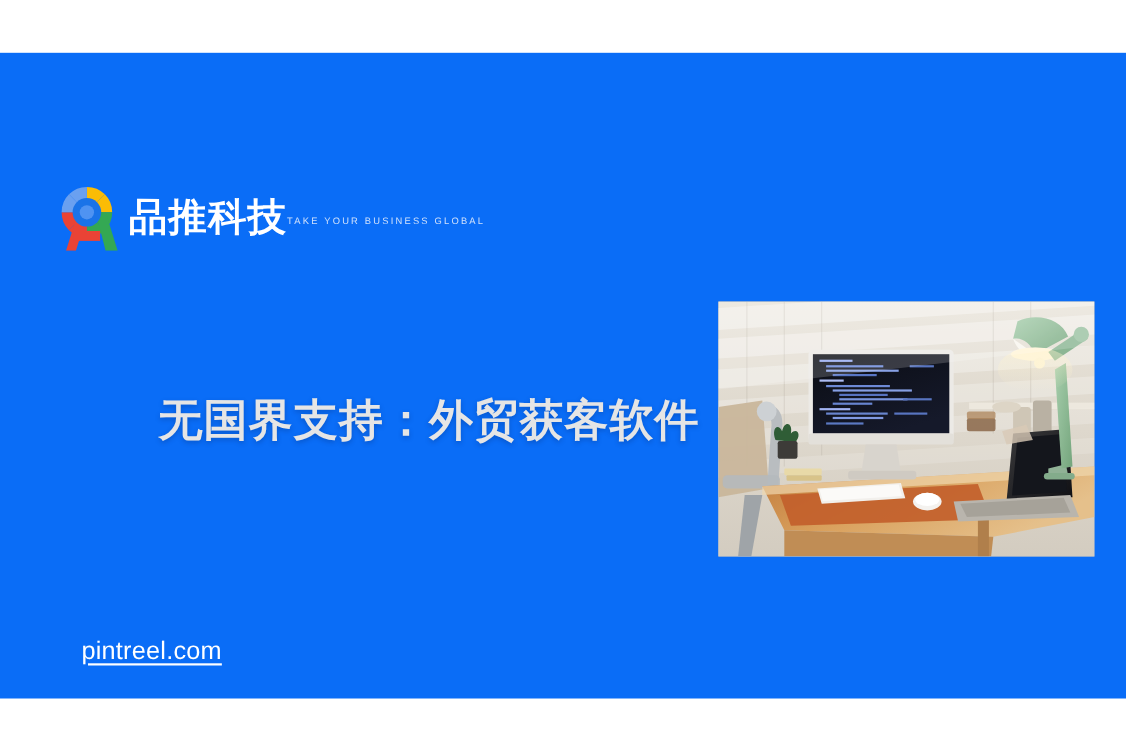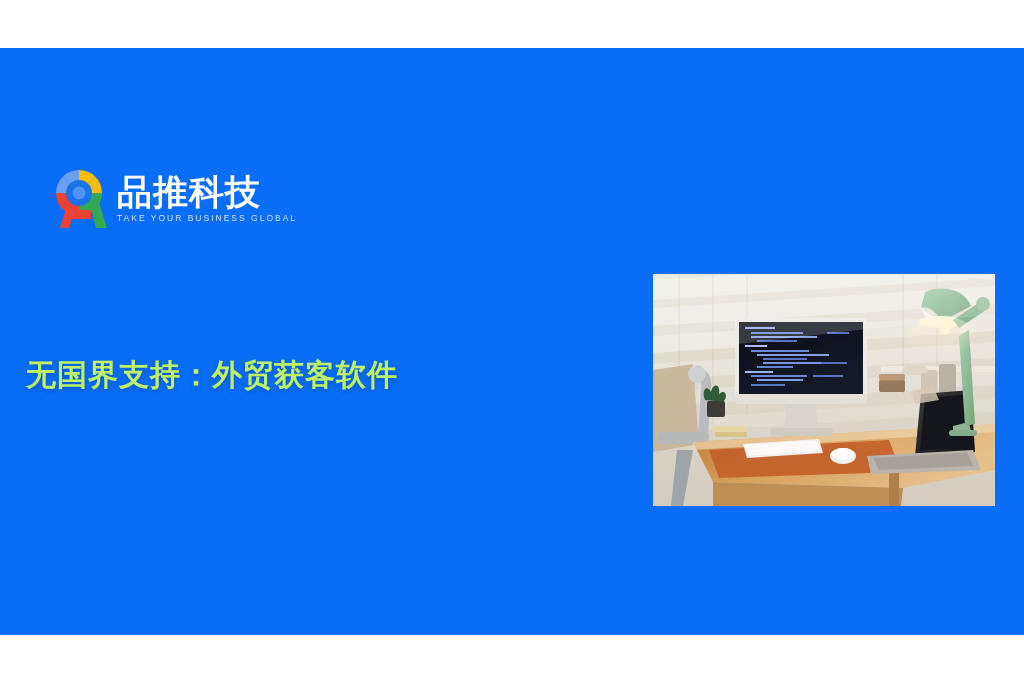--- a/index.html
+++ b/index.html
@@ -45,55 +45,54 @@
   .logo-mark {
     width: 58px;
     height: 62px;
     position: relative;
     flex: 0 0 auto;
   }
   .logo-mark svg { display: block; }
 
   .logo-wordmark {
     display: flex;
-    flex-direction: column;
     justify-content: center;
     padding-top: 2px;
   }
   .logo-cn {
     font-family: "DejaVu Sans", "Liberation Sans", sans-serif;
     font-size: 35px;
     line-height: 38px;
     font-weight: 700;
     color: #ffffff;
     letter-spacing: 1px;
     white-space: nowrap;
   }
   .logo-tagline {
     font-family: "Liberation Sans", sans-serif;
     font-size: 8.5px;
     line-height: 12px;
     font-weight: 400;
     color: #cfe0fb;
     letter-spacing: 2.0px;
     white-space: nowrap;
-    margin-top: 1px;
+    margin-top: 16px;
   }
 
   
   .headline {
     position: absolute;
     left: 26px;
     top: 276px;
     width: 610px;
-    text-align: left;
-    color: #bef264;
+    text-align: right;
+    color: #e5e5e5;
     font-family: "DejaVu Serif", "Liberation Serif", serif;
     font-weight: 700;
-    font-size: 30px;
+    font-size: 40px;
     line-height: 61px;
     letter-spacing: 1px;
     text-shadow: 0 2px 5px rgba(0, 30, 90, 0.28);
   }
   .headline-line { display: block; white-space: nowrap; }
 
   
   .site-url {
     position: absolute;
     left: 74px;
@@ -154,20 +153,21 @@
       <div class="logo-wordmark">
         <div class="logo-cn">品推科技</div>
         <div class="logo-tagline">TAKE YOUR BUSINESS GLOBAL</div>
       </div>
     </div>
 
     <h1 class="headline">
       <span class="headline-line">无国界支持：外贸获客软件</span>
     </h1>
 
+    <a class="site-url" href="#">pintreel.com</a>
 
     <div class="photo">
       <svg width="342" height="232" viewBox="0 0 342 232" xmlns="http://www.w3.org/2000/svg">
         <defs>
           <linearGradient id="wallG" x1="0" y1="0" x2="0" y2="1">
             <stop offset="0" stop-color="#e9e4da"></stop>
             <stop offset="1" stop-color="#d3ccc0"></stop>
           </linearGradient>
           <linearGradient id="deskG" x1="0" y1="0" x2="1" y2="0.4">
             <stop offset="0" stop-color="#c07a3c"></stop>

